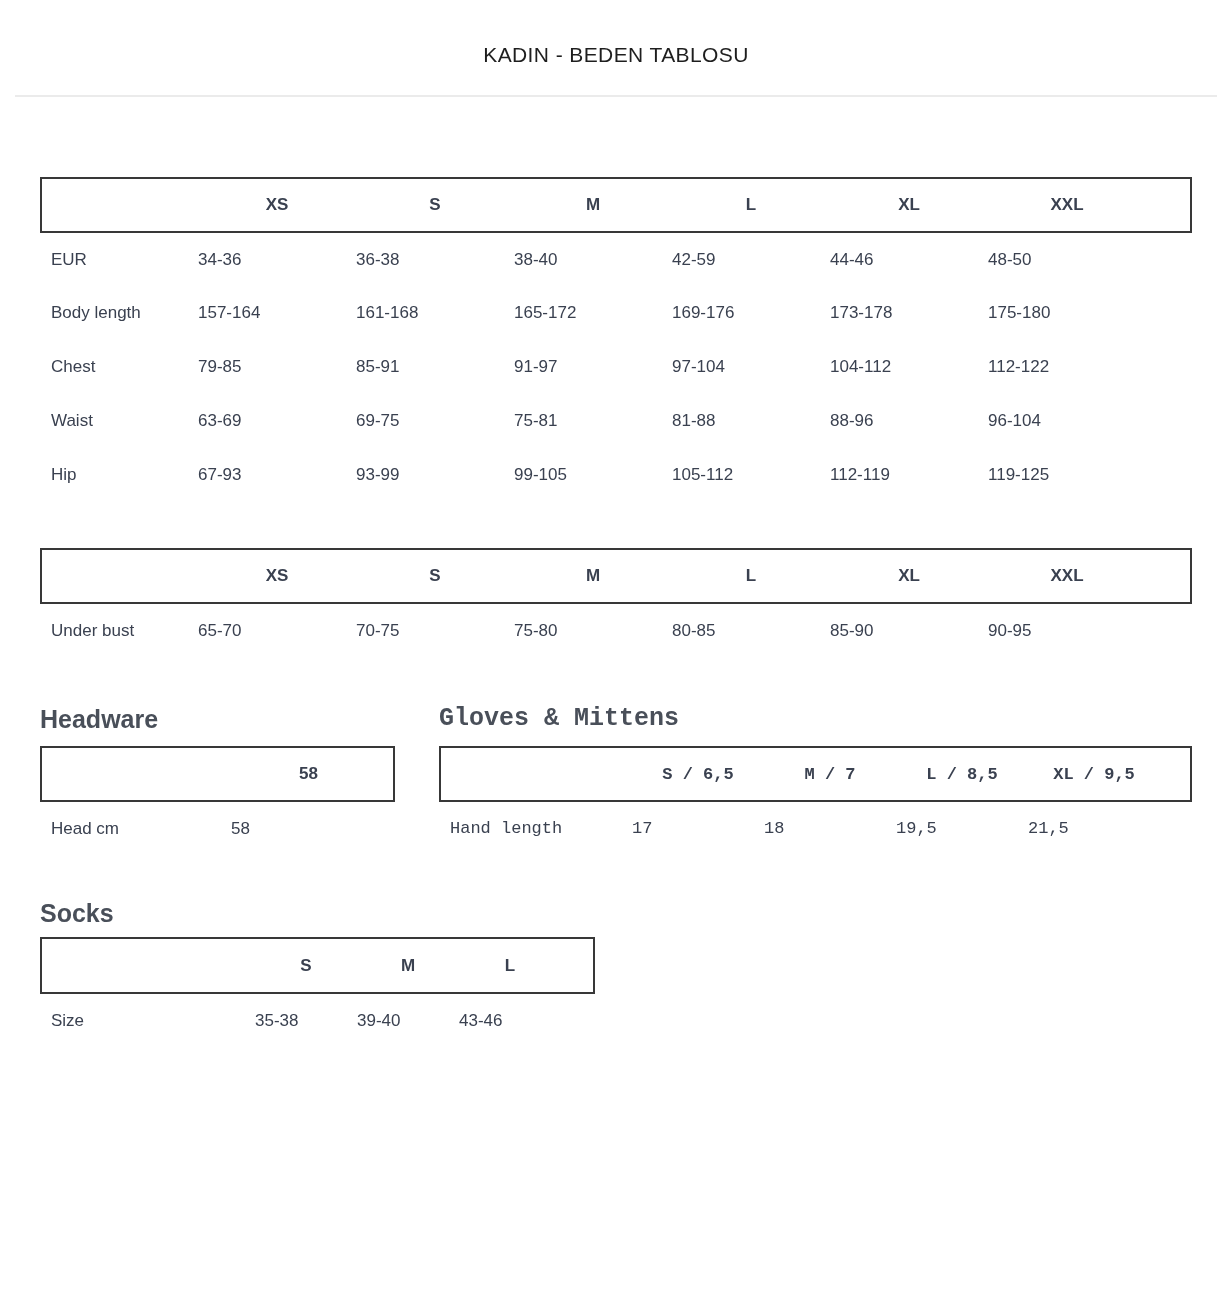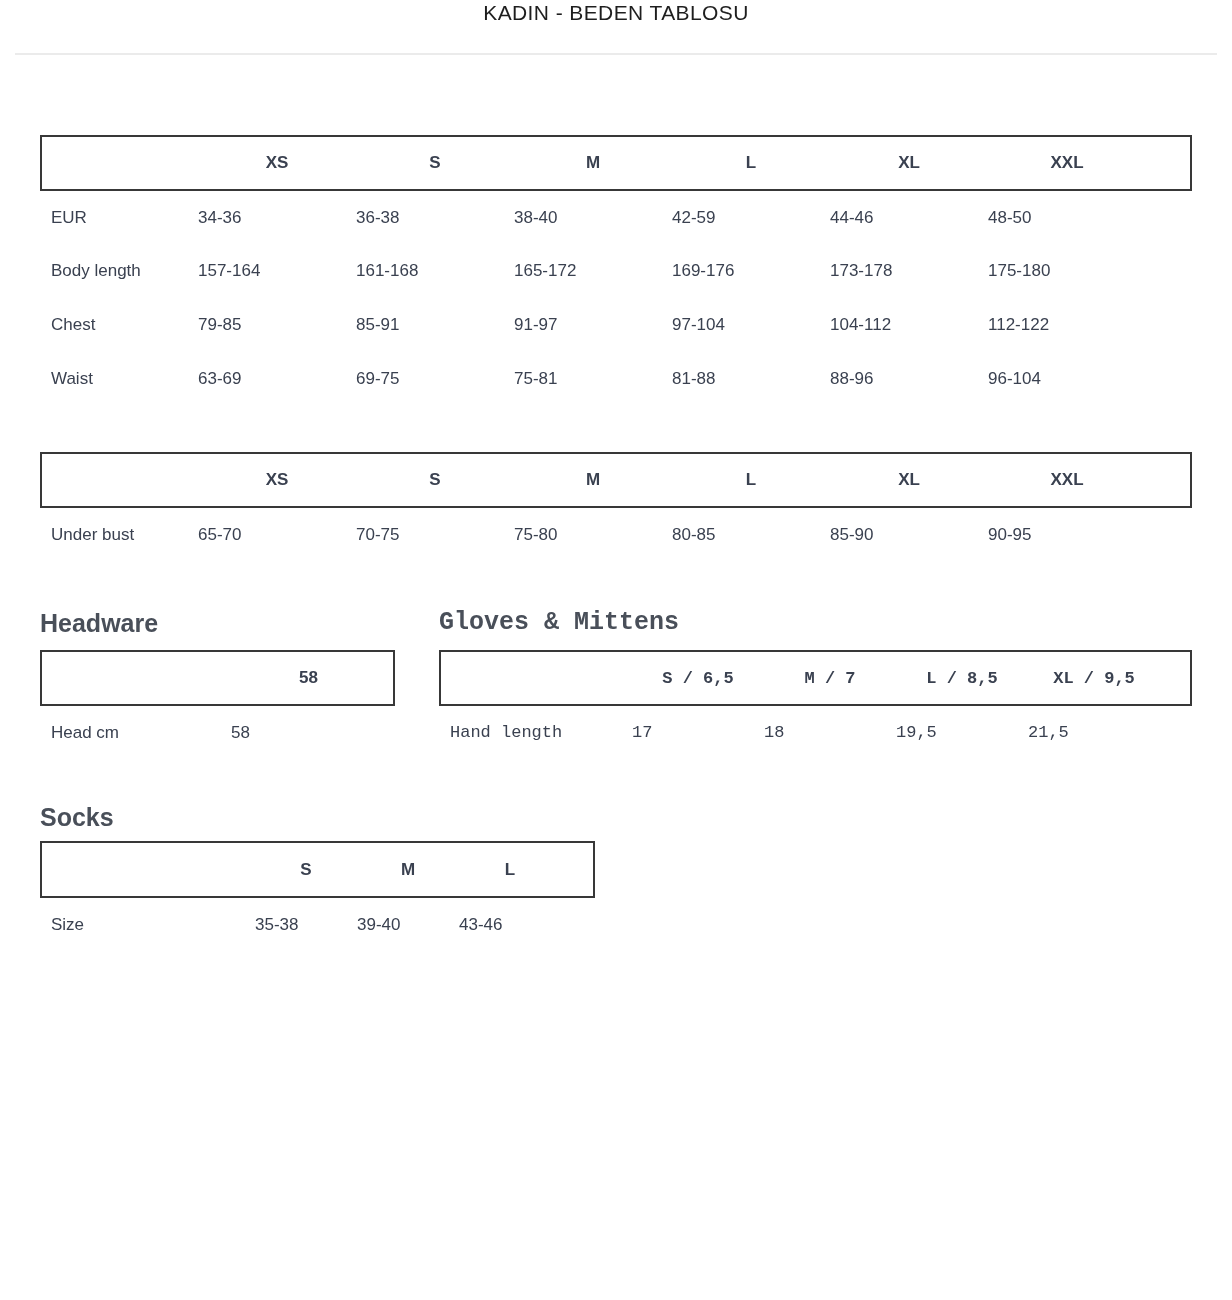--- a/index.html
+++ b/index.html
@@ -10,20 +10,21 @@
   }
   body {
     width: 1232px;
     height: 1300px;
     font-family: "Liberation Sans", "DejaVu Sans", sans-serif;
     color: #3a4150;
     overflow: hidden;
   }
   .title {
     margin: 0;
+    padding-top: 42px;
     text-align: center;
     font-size: 21px;
     font-weight: 400;
     letter-spacing: 0.4px;
     color: #1e1e1e;
     line-height: 26px;
   }
   .divider {
     height: 2px;
     background: #ebebeb;
@@ -131,20 +132,30 @@
         <td></td>
       </tr>
       <tr>
         <td class="lbl">Waist</td>
         <td class="val">63-69</td>
         <td class="val">69-75</td>
         <td class="val">75-81</td>
         <td class="val">81-88</td>
         <td class="val">88-96</td>
         <td class="val">96-104</td>
+        <td></td>
+      </tr>
+      <tr>
+        <td class="lbl">Hip</td>
+        <td class="val">67-93</td>
+        <td class="val">93-99</td>
+        <td class="val">99-105</td>
+        <td class="val">105-112</td>
+        <td class="val">112-119</td>
+        <td class="val">119-125</td>
         <td></td>
       </tr>
     </tbody>
   </table>
 
   <section class="bra-section">
     <table class="bra-table">
       <colgroup>
         <col style="width:157px">
         <col style="width:158px">

